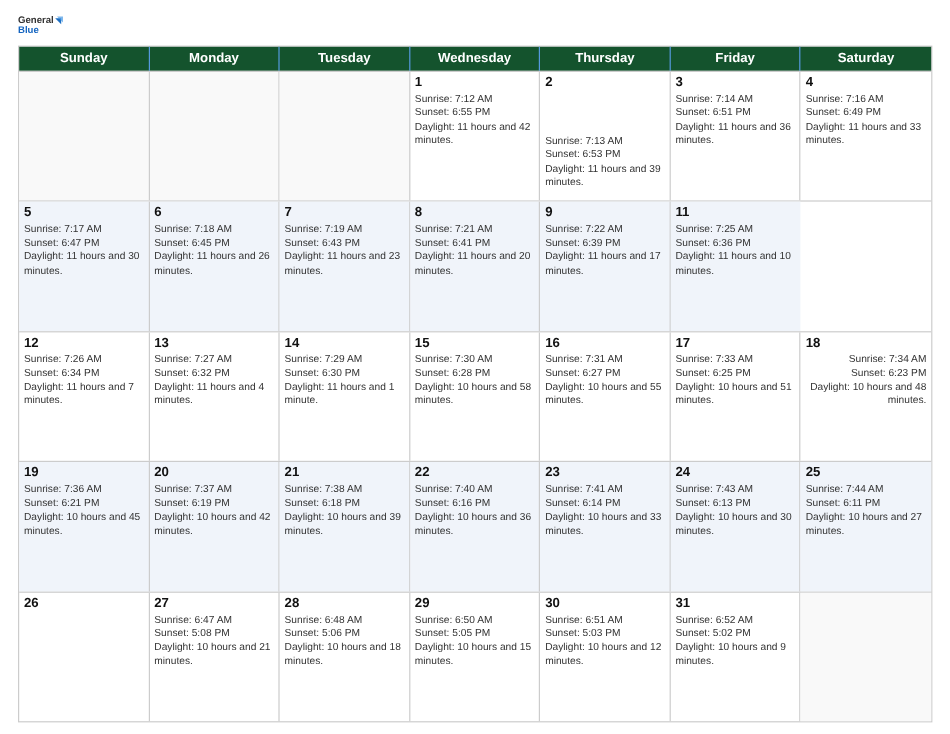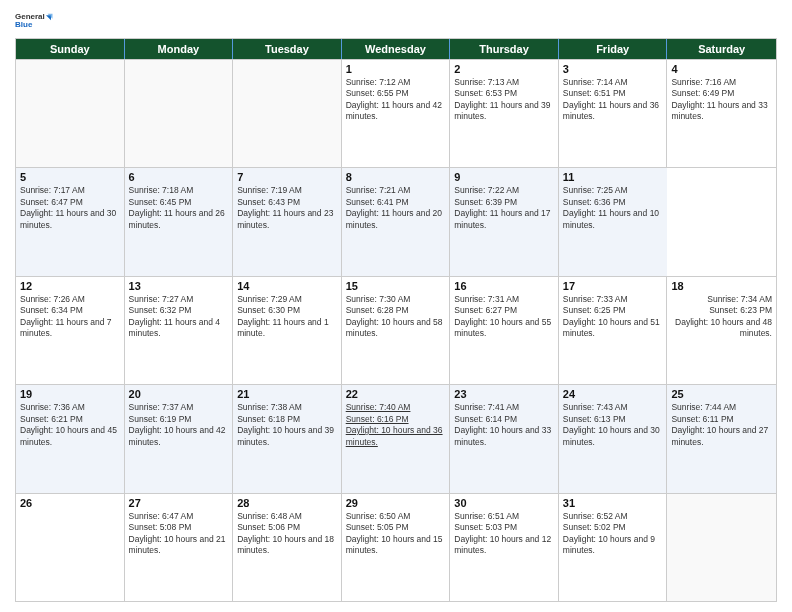--- a/index.html
+++ b/index.html
@@ -134,21 +134,21 @@
           <div class="cal-cell empty"></div>
           <div class="cal-cell empty"></div>
           <div class="cal-cell">
             <div class="day-num">1</div>
             <div class="cell-text" style="white-space: pre-line;">Sunrise: 7:12 AM
 Sunset: 6:55 PM
 Daylight: 11 hours and 42 minutes.</div>
           </div>
           <div class="cal-cell">
             <div class="day-num">2</div>
-            <div class="cell-text" style="white-space: pre-line;">Sunrise: 7:13 AM
+            <div class="cell-text" style="white-space: pre-line; margin-top: 35px;">Sunrise: 7:13 AM
 Sunset: 6:53 PM
 Daylight: 11 hours and 39 minutes.</div>
           </div>
           <div class="cal-cell">
             <div class="day-num">3</div>
             <div class="cell-text" style="white-space: pre-line;">Sunrise: 7:14 AM
 Sunset: 6:51 PM
 Daylight: 11 hours and 36 minutes.</div>
           </div>
           <div class="cal-cell">
@@ -254,21 +254,21 @@
 Daylight: 10 hours and 42 minutes.</div>
           </div>
           <div class="cal-cell alt-row">
             <div class="day-num">21</div>
             <div class="cell-text" style="white-space: pre-line;">Sunrise: 7:38 AM
 Sunset: 6:18 PM
 Daylight: 10 hours and 39 minutes.</div>
           </div>
           <div class="cal-cell alt-row">
             <div class="day-num">22</div>
-            <div class="cell-text" style="white-space: pre-line; text-decoration: underline;">Sunrise: 7:40 AM
+            <div class="cell-text" style="white-space: pre-line;">Sunrise: 7:40 AM
 Sunset: 6:16 PM
 Daylight: 10 hours and 36 minutes.</div>
           </div>
           <div class="cal-cell alt-row">
             <div class="day-num">23</div>
             <div class="cell-text" style="white-space: pre-line;">Sunrise: 7:41 AM
 Sunset: 6:14 PM
 Daylight: 10 hours and 33 minutes.</div>
           </div>
           <div class="cal-cell alt-row">

